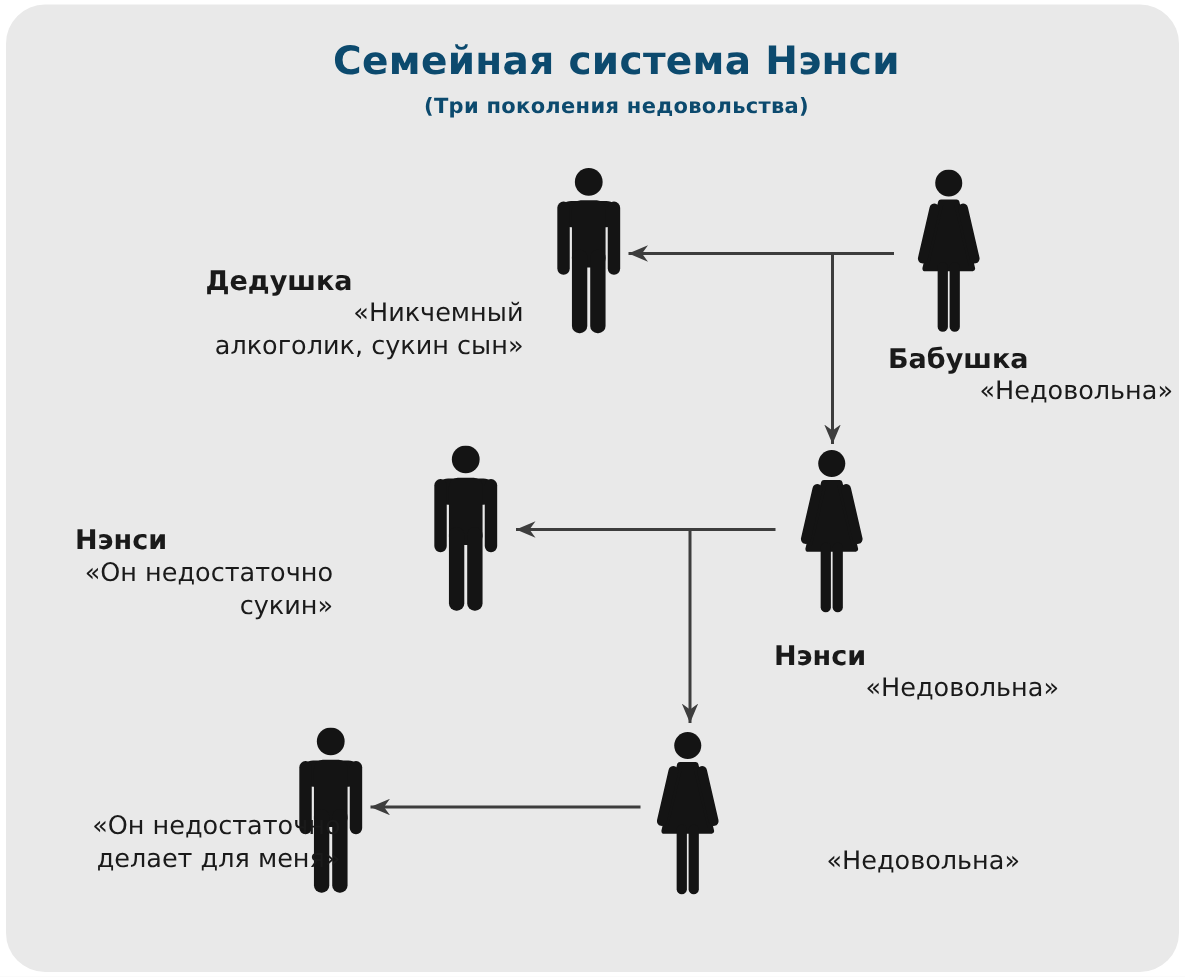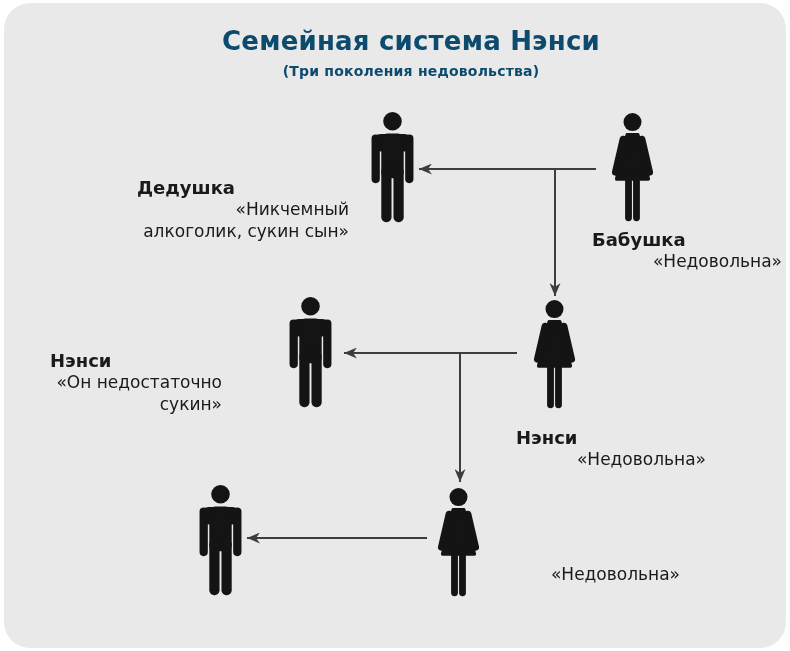--- a/index.html
+++ b/index.html
@@ -112,18 +112,19 @@
   </div>
 
   <svg class="figure" style="left:198px;top:485px" width="45" height="115" viewBox="0 0 46 118">
       <use href="#male-icon"></use>
     </svg>
   <svg class="figure" style="left:429px;top:488px" width="59" height="112" viewBox="0 0 62 118">
       <use href="#female-icon"></use>
     </svg>
 
   <div class="label" style="left:45px;top:541px;width:182px">
+    <div class="quote">«Он недостаточно делает для меня»</div>
   </div>
   <div class="label" style="left:490px;top:564px;width:190px">
     <div class="quote">«Недовольна»</div>
   </div>
 
 </div>
 
 </body></html>

